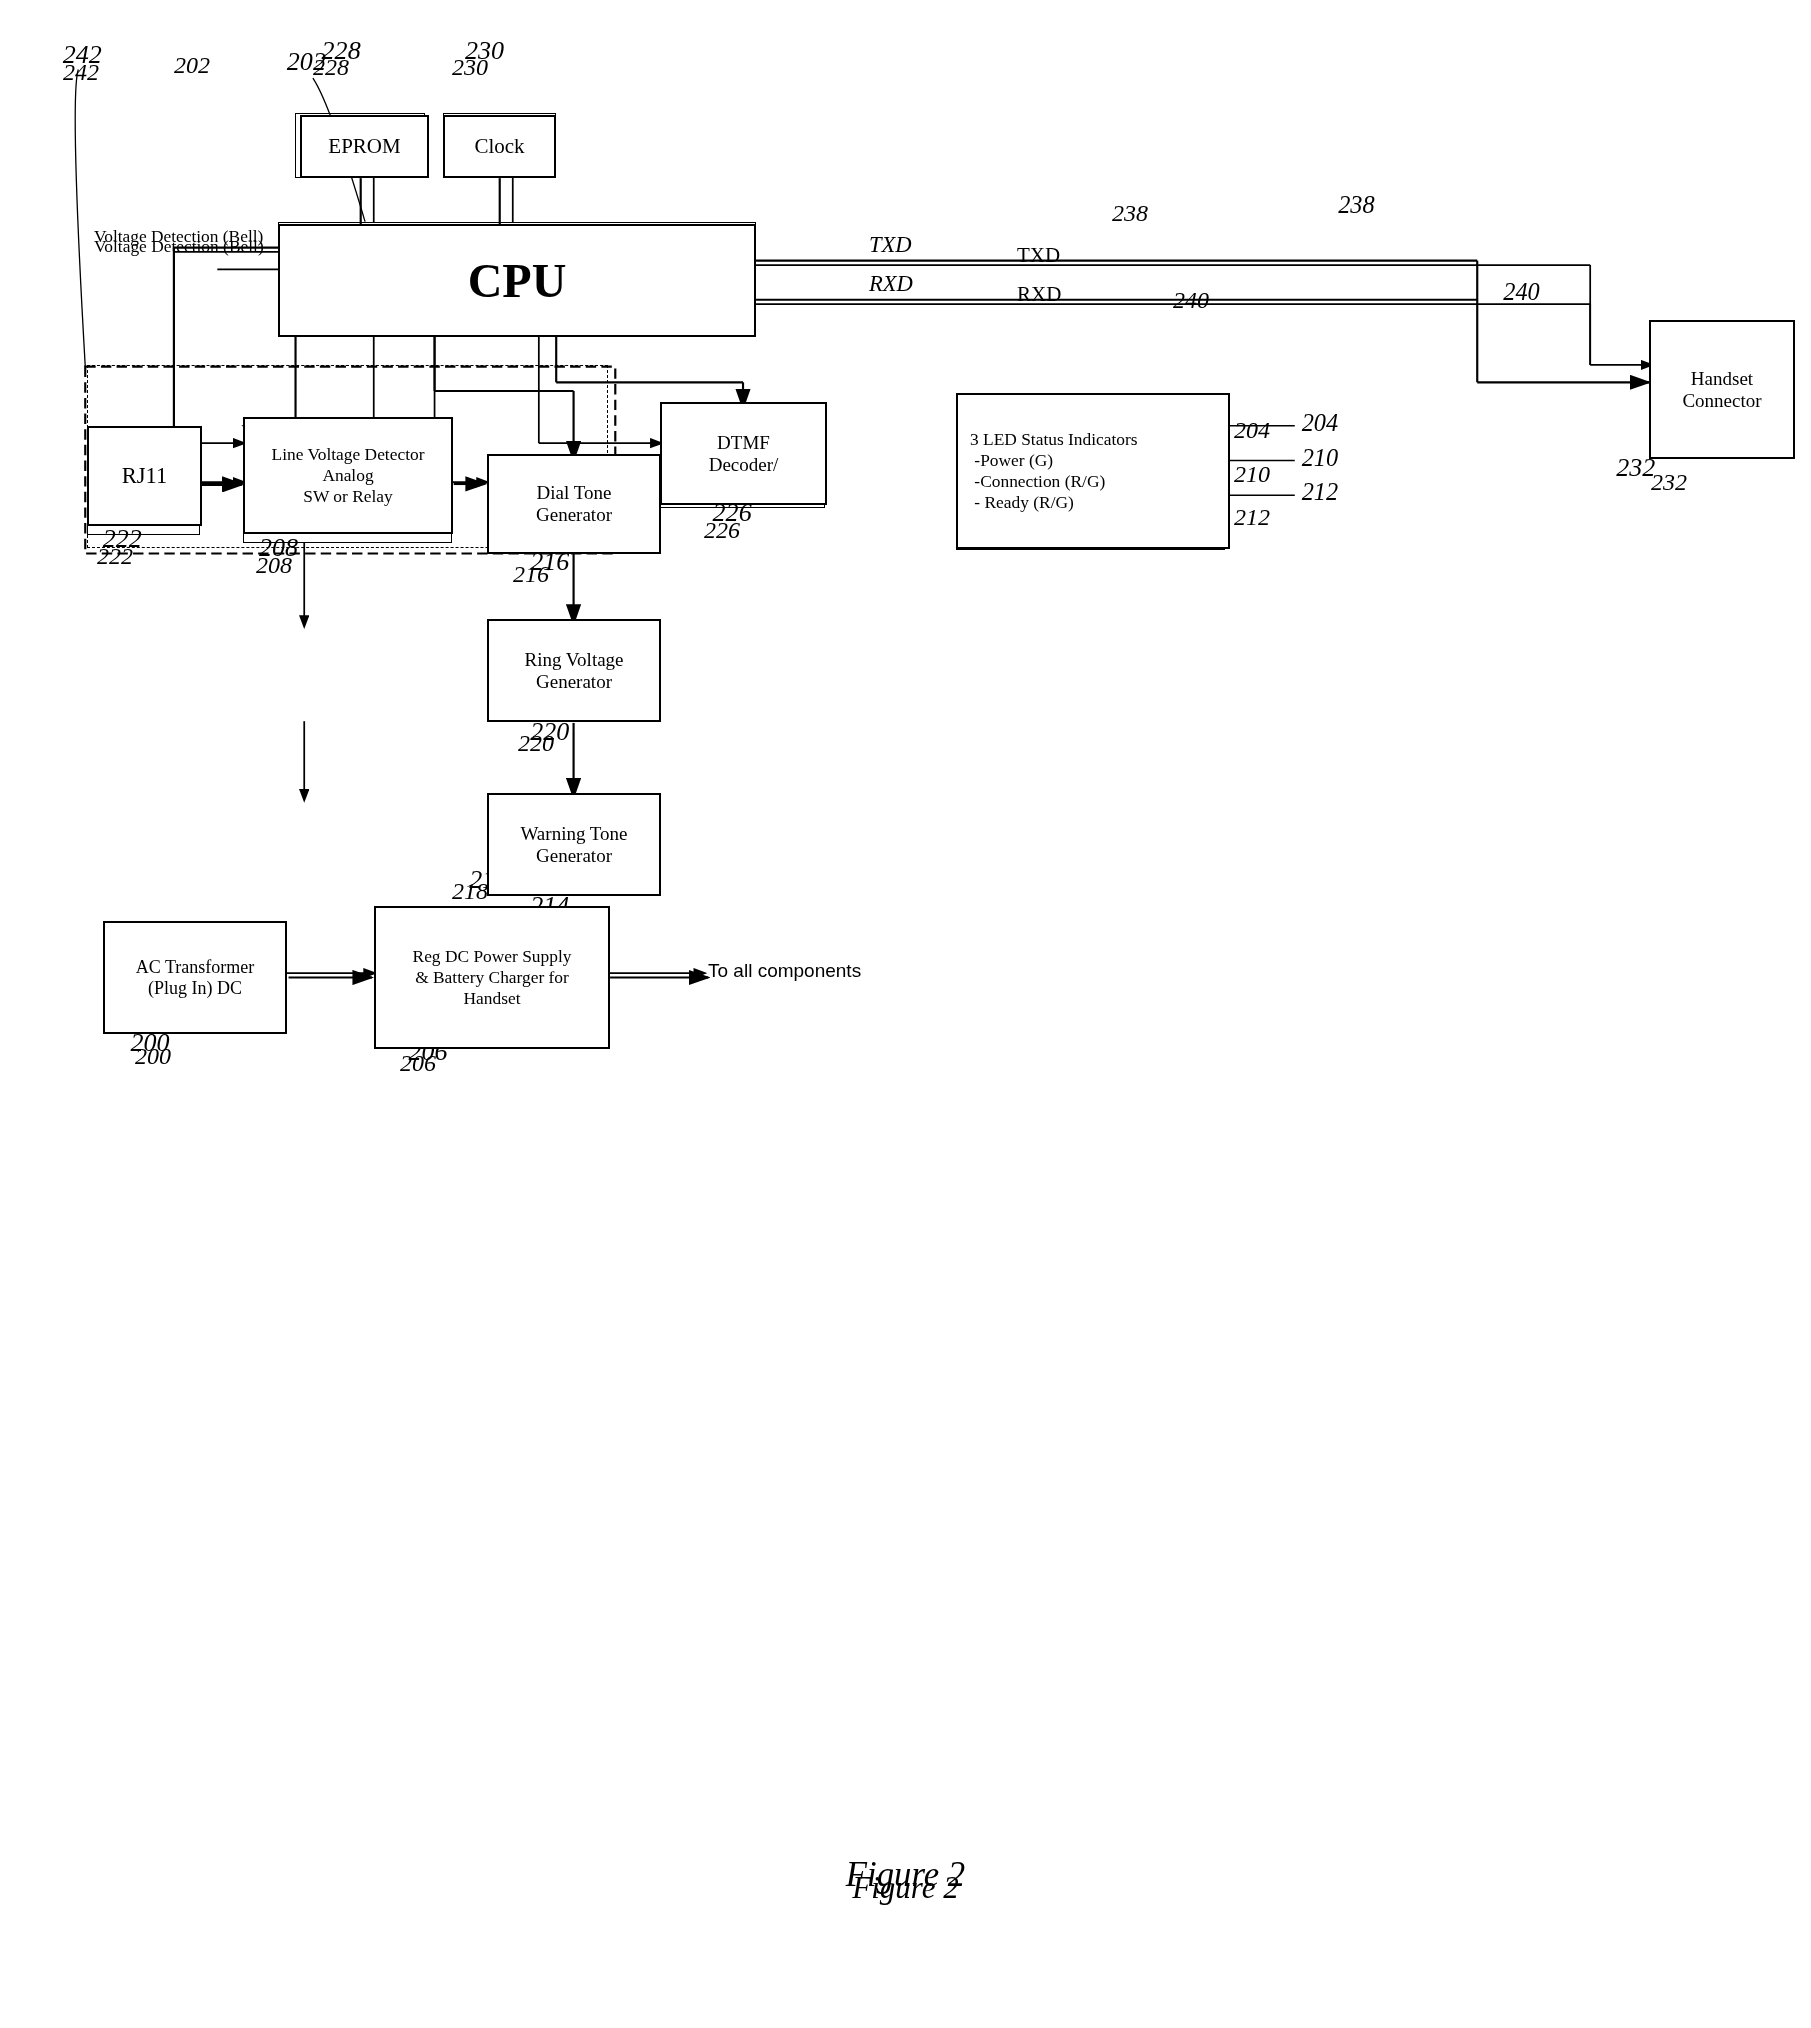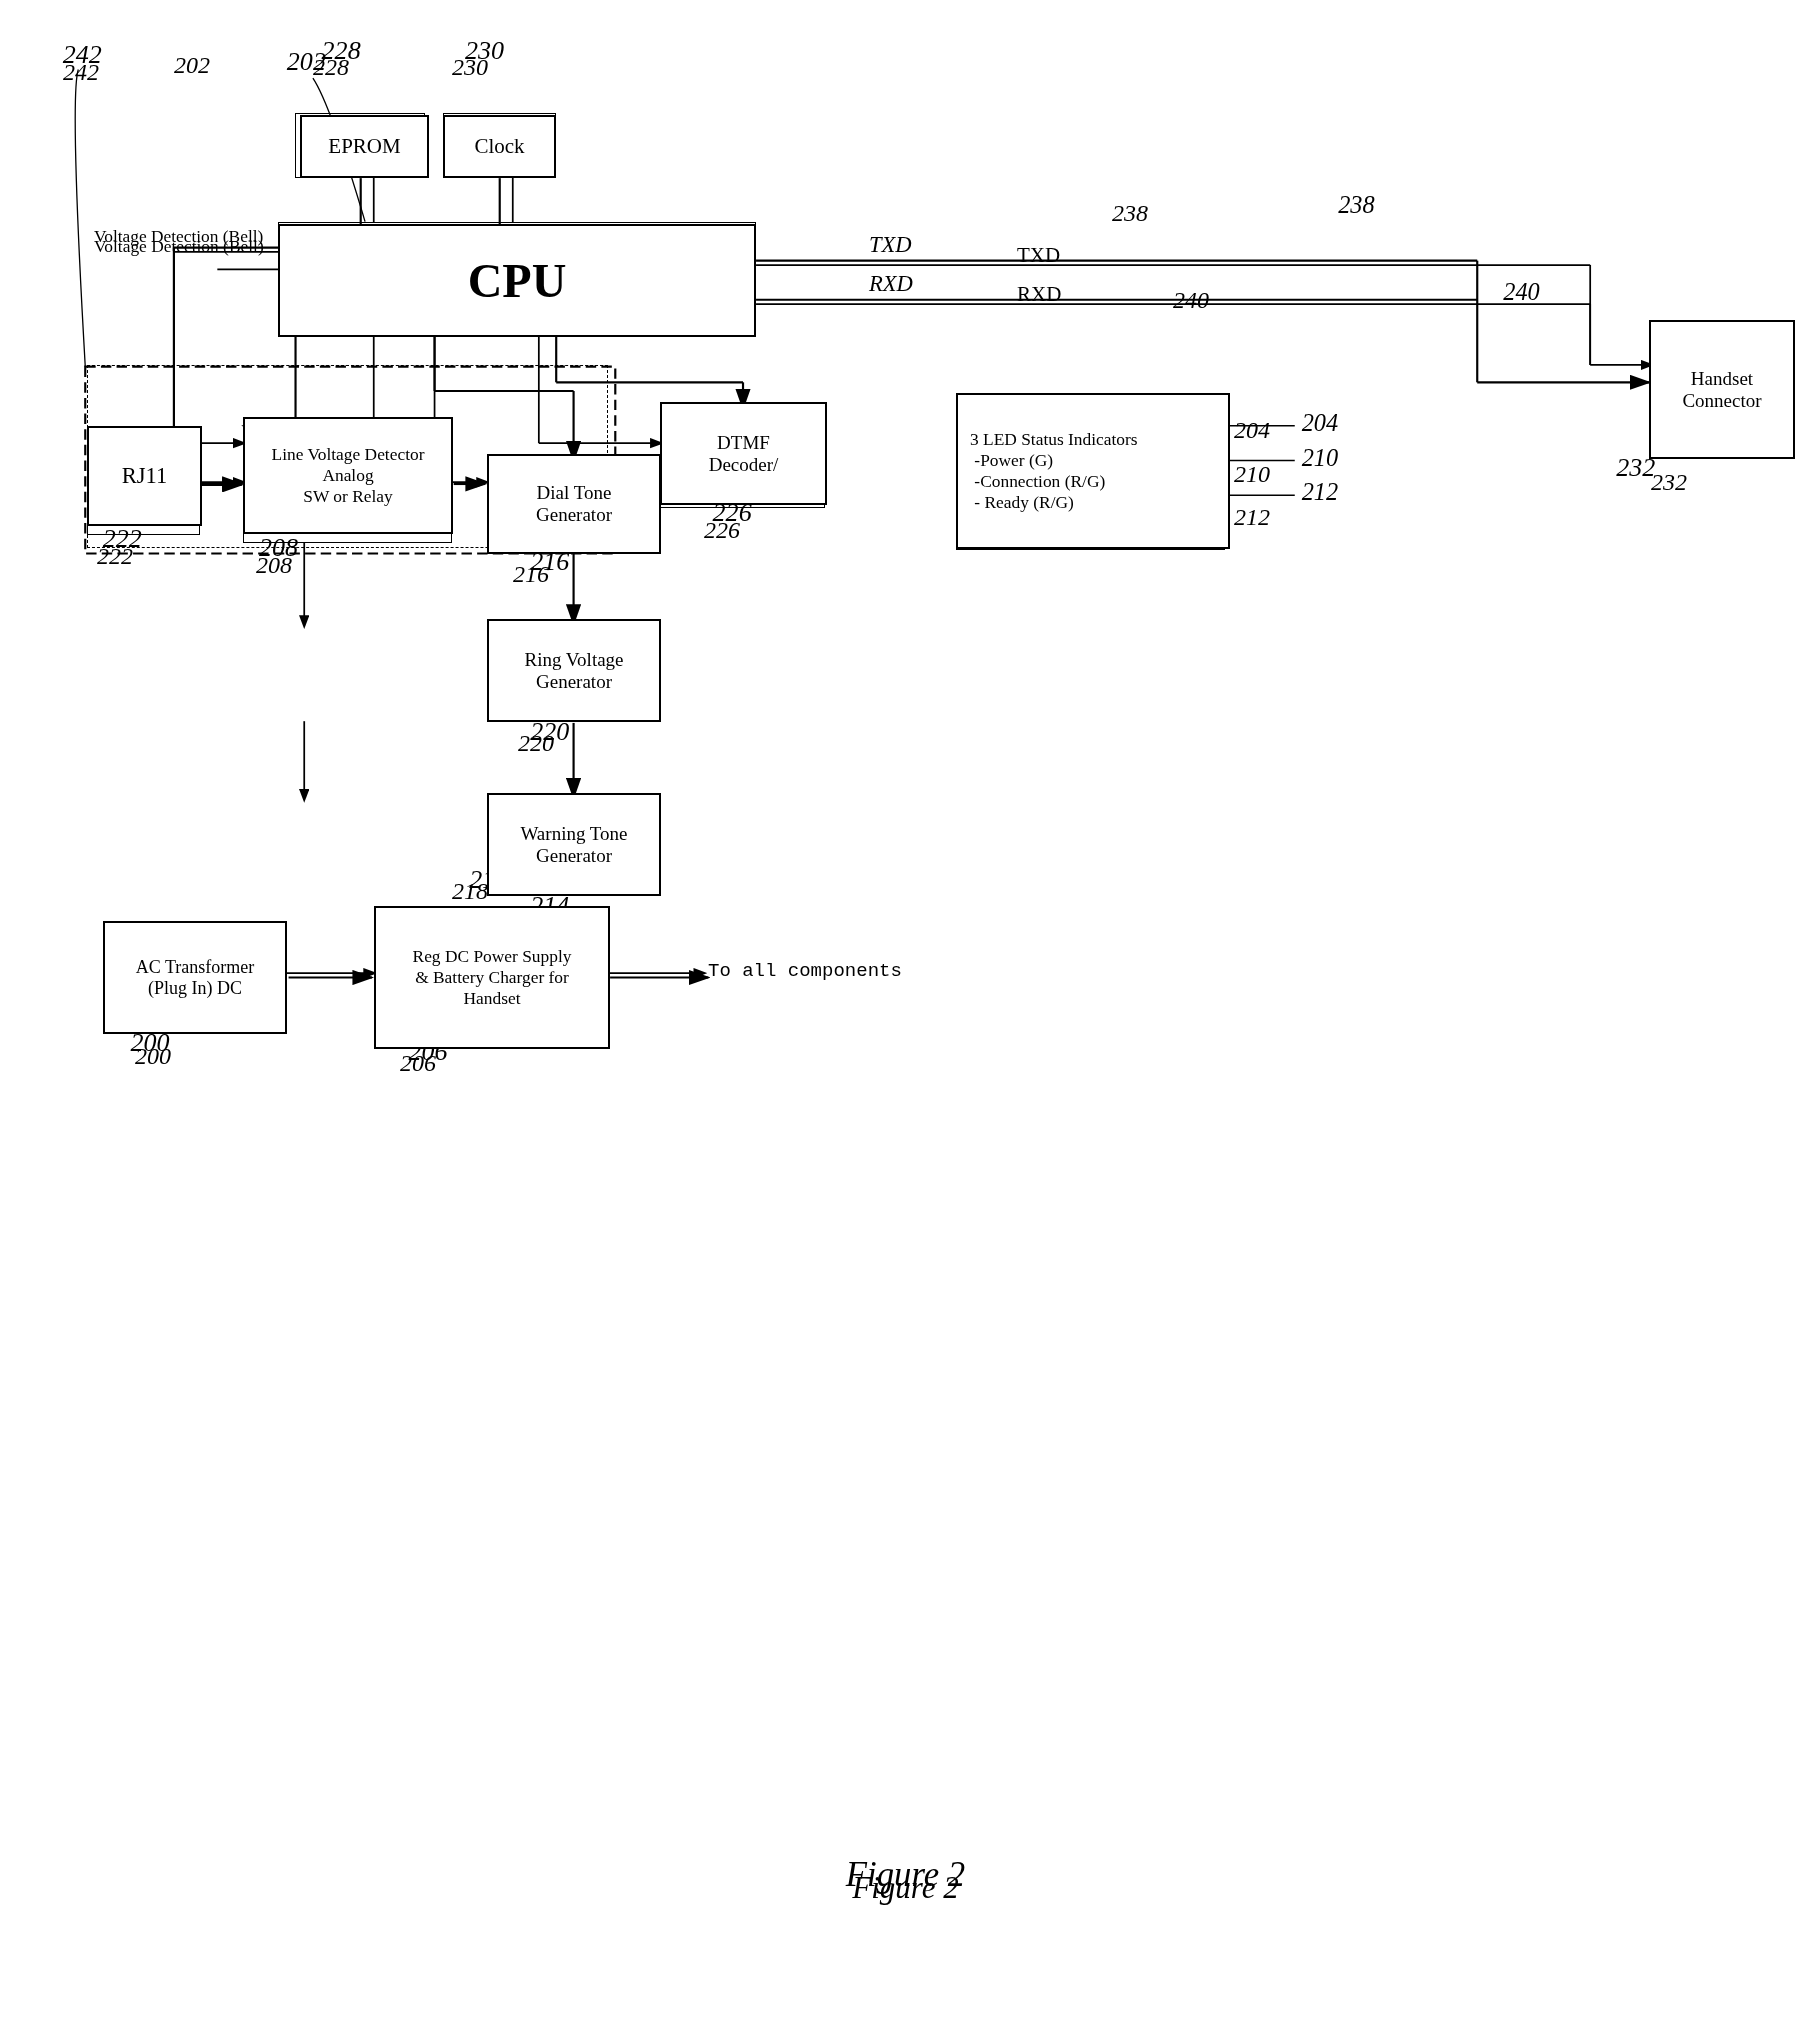--- a/index.html
+++ b/index.html
@@ -207,21 +207,21 @@
   <div class="label" style="left:135px; top:1043px;">200</div>
 
   <div class="box" style="left:374px; top:913px; width:235px; height:130px; font-size:16.5px;">
     <span>Reg DC Power Supply<br>&amp; Battery Charger for<br>Handset</span>
   </div>
 
   <div class="label" style="left:452px; top:878px;">218</div>
 
   <div class="label" style="left:400px; top:1050px;">206</div>
 
-  <div style="position:absolute; left:708px; top:960px; font-size:19px; font-family:Liberation Mono, monospace;">To all components</div>
+  <div style="position:absolute; left:708px; top:960px; font-size:19px; font-family:Liberation Sans, sans-serif;">To all components</div>
 
   <div class="figure-caption">Figure 2</div>
 
 </div>
 
 <svg style="position:absolute;top:0;left:0;width:1811px;height:2028px;pointer-events:none;" xmlns="http://www.w3.org/2000/svg" viewBox="0 0 2084 2334" width="1811" height="2028">
   <defs>
     <marker id="arrowhead" markerWidth="10" markerHeight="7" refX="9" refY="3.5" orient="auto">
       <polygon points="0 0, 10 3.5, 0 7" fill="#000"></polygon>
     </marker>

